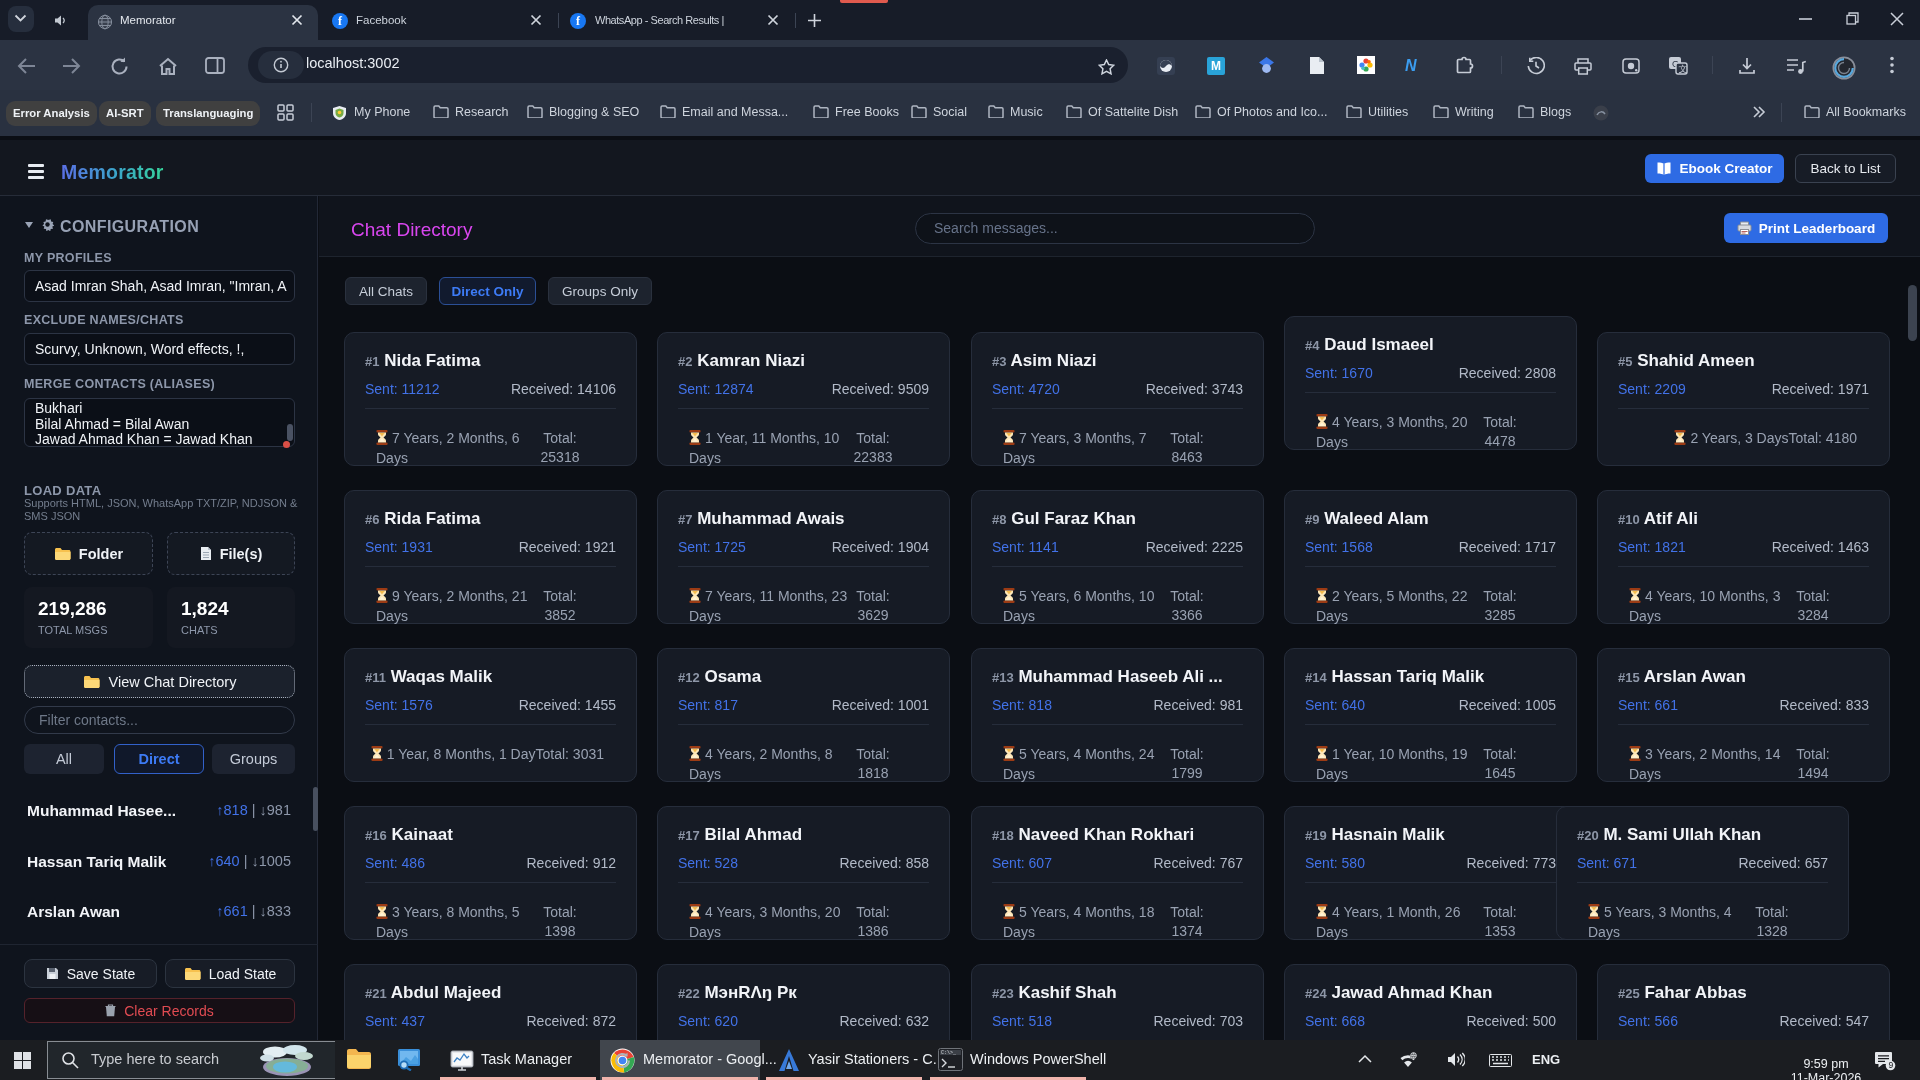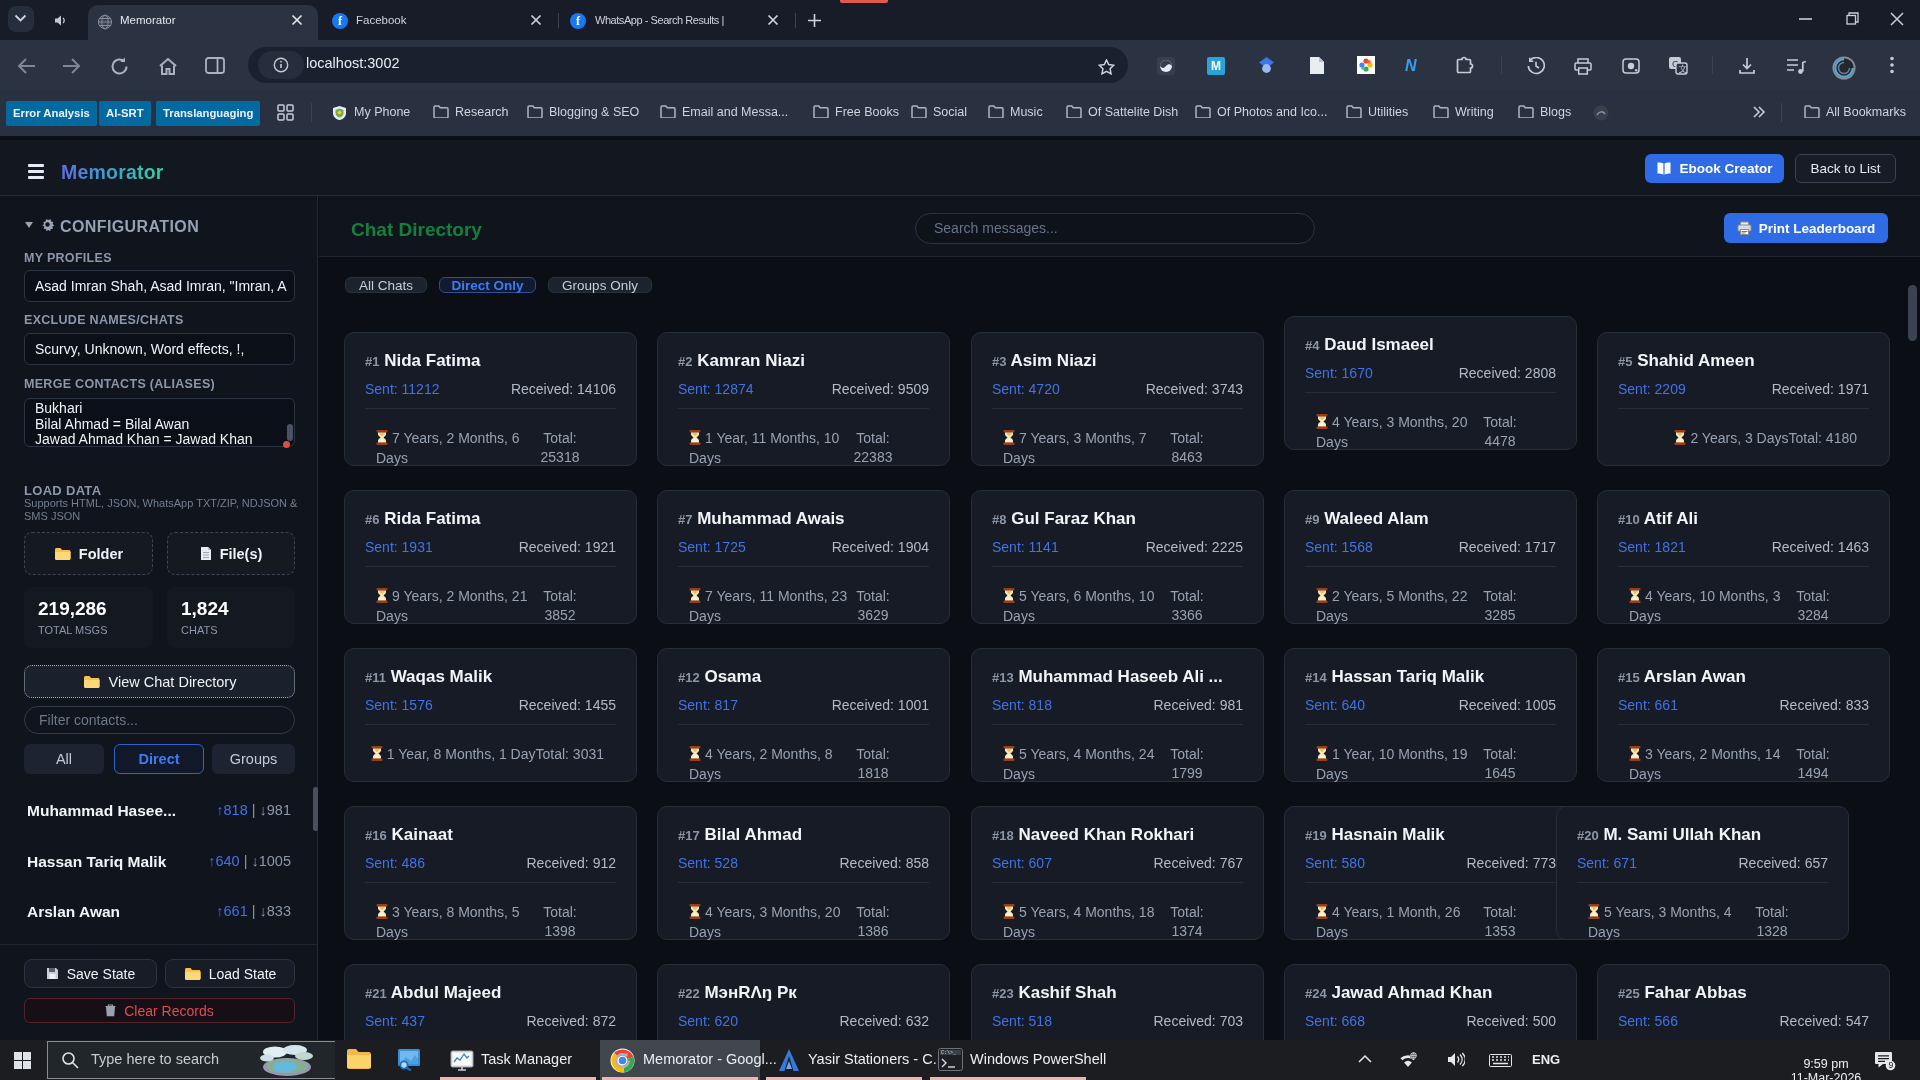--- a/index.html
+++ b/index.html
@@ -19,21 +19,21 @@
 .redstrip{position:absolute;left:840px;top:0;width:48px;height:3px;background:#e05a4e;border-radius:0 0 2px 2px;}
 .wctl{position:absolute;top:12px;color:#c9ced8;}
 
 #toolbar{position:absolute;left:0;top:40px;width:1920px;height:50px;background:#2b3342;}
 .tbi{position:absolute;top:57px;color:#a6aebc;}
 #addrbar{position:absolute;left:248px;top:47px;width:880px;height:36px;border-radius:18px;background:#1a202e;}
 #addrbar .info{position:absolute;left:10px;top:4px;width:46px;height:28px;border-radius:14px;background:#262e3d;}
 #addrbar .url{position:absolute;left:58px;top:8px;font-size:14.5px;color:#e9edf3;}
 
 #bookbar{position:absolute;left:0;top:90px;width:1920px;height:46px;background:#293140;}
-.bchip{position:absolute;top:101px;height:25px;border-radius:2px;background:#0369a1;color:#eef1f5;
+.bchip{position:absolute;top:101px;height:25px;border-radius:9px;background:#404040;color:#eef1f5;
  font-size:11.3px;font-weight:bold;line-height:25px;padding:0 7px;}
 .bmk{position:absolute;top:105px;font-size:12.5px;color:#ced4dd;white-space:nowrap;}
 .bfold{position:absolute;top:105px;}
 
 
 #appheader{position:absolute;left:0;top:140px;width:1920px;height:56px;background:#13171f;border-bottom:1px solid #262c38;}
 #burger div{position:absolute;left:28px;width:16px;height:2.5px;background:#e8ecf2;border-radius:1px;}
 #logo{position:absolute;left:61px;top:161px;font-size:19.5px;font-weight:bold;
  background:linear-gradient(90deg,#5b6fe6 0%,#3aa7c9 55%,#36d39a 100%);
  -webkit-background-clip:text;background-clip:text;color:transparent;letter-spacing:.2px;}
@@ -62,26 +62,26 @@
  display:flex;align-items:center;justify-content:center;}
 .crow2{position:absolute;left:27px;width:264px;height:20px;}
 .crow2 .nm{position:absolute;left:0;font-size:15.5px;font-weight:bold;color:#f2f4f8;}
 .crow2 .st{position:absolute;right:0;font-size:14.5px;color:#8d97aa;}
 .crow2 .st b{color:#4272e8;font-weight:normal;}
 .sbtn{position:absolute;top:959px;height:29px;background:#171c26;border:1px solid #2c3440;border-radius:8px;
  color:#f0f3f7;font-size:14px;display:flex;align-items:center;justify-content:center;gap:8px;}
 #clearrec{position:absolute;left:24px;top:998px;width:271px;height:25px;border:1px solid #55222b;border-radius:6px;
  background:#160f15;color:#e14b52;font-size:14px;display:flex;align-items:center;justify-content:center;gap:8px;}
 #mtoolbar{position:absolute;left:319px;top:196px;width:1601px;height:61px;background:#10141c;border-bottom:1px solid #1e242e;}
-#mtitle{position:absolute;left:351px;top:219px;font-size:19px;font-weight:bold;color:#15803d;}
+#mtitle{position:absolute;left:351px;top:219px;font-size:19px;font-weight:normal;color:#d946ef;}
 #msearch{position:absolute;left:915px;top:213px;width:400px;height:31px;border:1px solid #2c3444;border-radius:16px;
  background:#0e1219;color:#67738a;font-size:14px;line-height:29px;padding:0 18px;}
 #printbtn{position:absolute;left:1724px;top:213px;width:164px;height:30px;background:#2e6be4;border-radius:6px;
  color:#fff;font-size:13.5px;font-weight:bold;display:flex;align-items:center;justify-content:center;gap:7px;}
-.chip{position:absolute;top:277px;height:16px;border-radius:6px;background:#1d232e;border:1px solid #2a313e;
+.chip{position:absolute;top:277px;height:28px;border-radius:6px;background:#1d232e;border:1px solid #2a313e;
  color:#c6cdd8;font-size:13.5px;display:flex;align-items:center;justify-content:center;}
 #chipdirect{background:#111a2e;border:1px solid #2b4f96;color:#3d7bf5;font-weight:bold;}
 
 .card{position:absolute;width:293px;height:134px;background:#161b25;border:1px solid #262d3b;border-radius:10px;
  padding:17px 20px 0 20px;}
 .ctitle{font-size:17px;font-weight:bold;color:#f2f4f8;line-height:22px;white-space:nowrap;overflow:hidden;}
 .cnum{font-size:13px;color:#8d96a7;font-weight:bold;}
 .crow{display:flex;justify-content:space-between;margin-top:6px;height:20px;line-height:20px;font-size:14px;}
 .csent{color:#4272e8;}
 .crecv{color:#b2bac8;}

